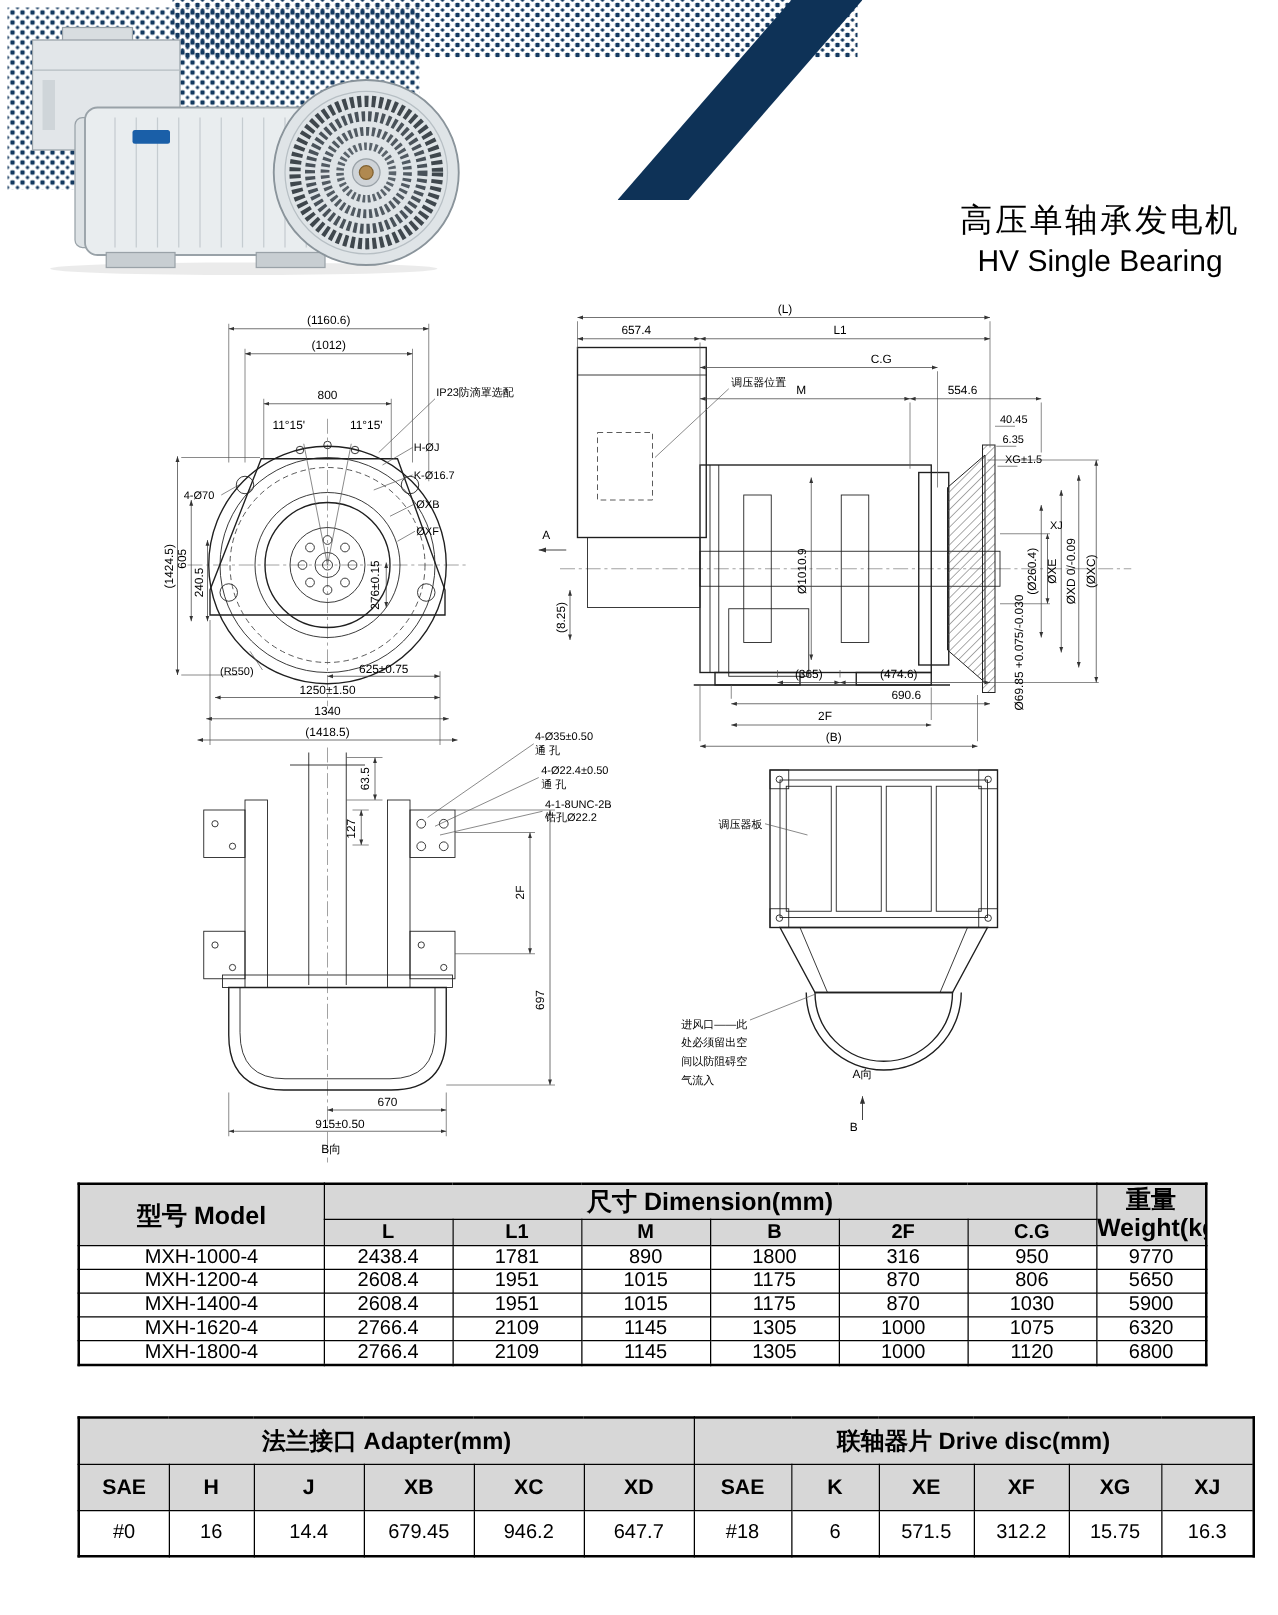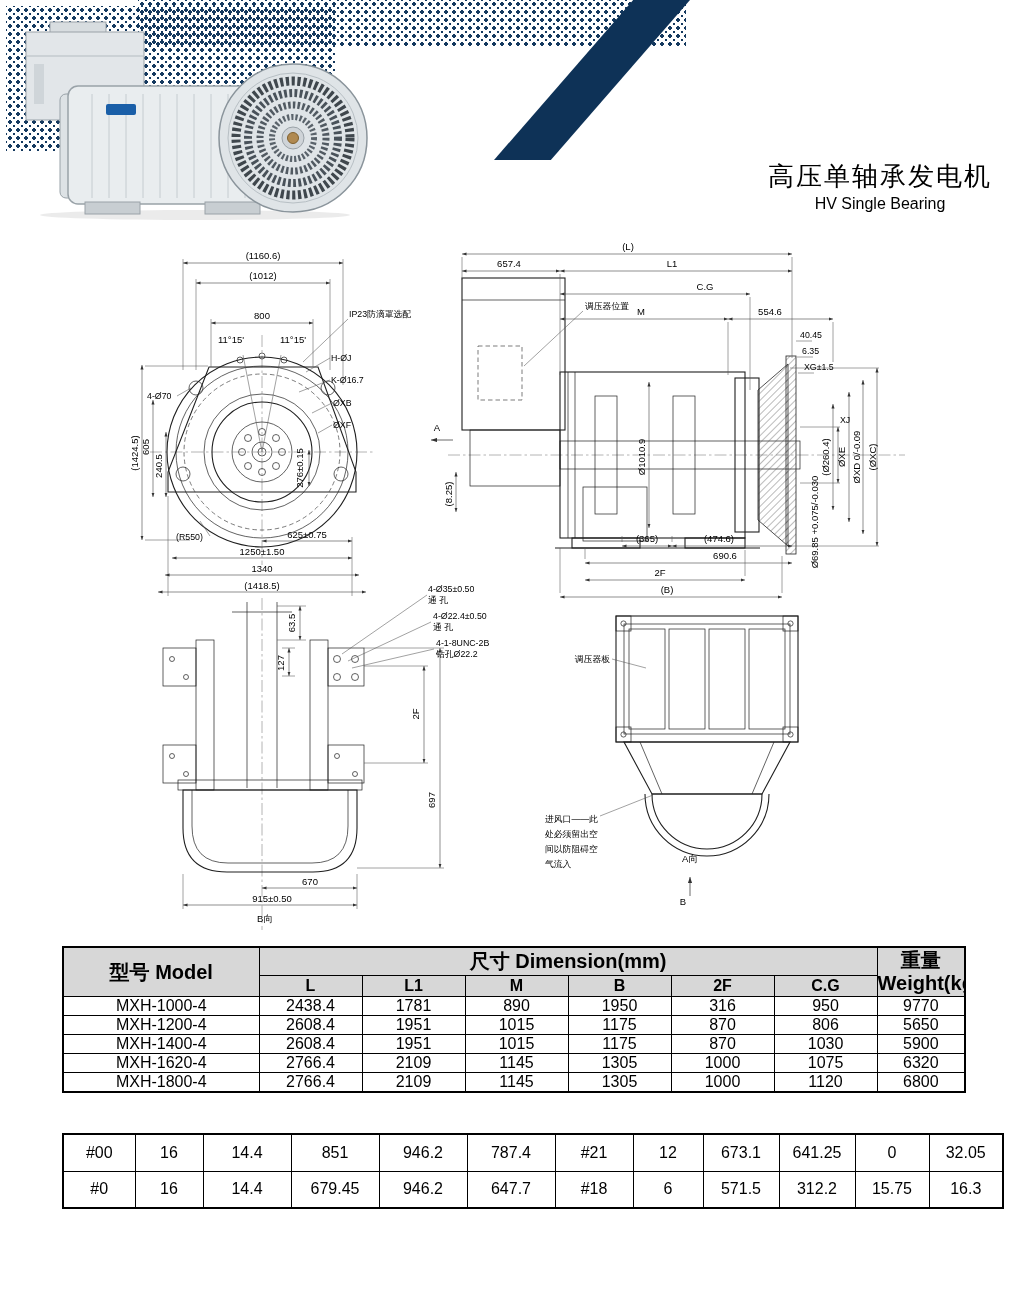--- a/index.html
+++ b/index.html
@@ -14,21 +14,21 @@
       radial-gradient(circle, #14395f 1.15px, rgba(20,57,95,0) 1.45px);
     background-size:8px 8px, 8px 8px;
     background-position:0 0, 4px 4px; }
   .dots-left { left:6px; top:6px; width:330px; height:146px; }
   .dots-top  { left:138px; top:0; width:548px; height:46px; }
   .navy-band { position:absolute; left:494px; top:0; width:196px; height:160px;
     background:#0e3257; clip-path:polygon(71% 0, 100% 0, 29% 100%, 0% 100%); }
   .photo { position:absolute; left:10px; top:16px; }
   .titles { position:absolute; top:160px; right:30px; text-align:center; line-height:1.3; }
   .title-cn { font-size:26px; letter-spacing:2px; }
-  .title-en { font-size:16px; }
+  .title-en { font-size:24px; }
 
   
   .drawings { position:absolute; left:0; top:230px; }
   .ol  { fill:none; stroke:#1f1f1f; stroke-width:1.1; }
   .o2  { fill:none; stroke:#1f1f1f; stroke-width:0.7; }
   .dl  { fill:none; stroke:#555; stroke-width:0.55; }
   .da  { fill:none; stroke:#444; stroke-width:0.6; marker-start:url(#aS); marker-end:url(#aE); }
   .da1 { fill:none; stroke:#444; stroke-width:0.8; marker-end:url(#aE); }
   .cl  { fill:none; stroke:#777; stroke-width:0.55; stroke-dasharray:12 3 2.5 3; }
   .dsh { fill:none; stroke:#444; stroke-width:0.7; stroke-dasharray:4.5 3; }
@@ -370,21 +370,21 @@
         <th>2F</th>
         <th>C.G</th>
       </tr>
     </thead>
     <tbody>
       <tr>
         <td>MXH-1000-4</td>
         <td>2438.4</td>
         <td>1781</td>
         <td>890</td>
-        <td>1950</td>
+        <td>1800</td>
         <td>316</td>
         <td>950</td>
         <td>9770</td>
       </tr>
       <tr>
         <td>MXH-1200-4</td>
         <td>2608.4</td>
         <td>1951</td>
         <td>1015</td>
         <td>1175</td>
@@ -434,36 +434,40 @@
         <col style="width:88px">
         <col style="width:88px">
       <col style="width:78px">
         <col style="width:70px">
         <col style="width:76px">
         <col style="width:76px">
         <col style="width:74px">
         <col style="width:74px">
     </colgroup>
     <thead>
+      <tr class="h1">
+        <th colspan="6">法兰接口 Adapter(mm)</th>
+        <th colspan="6">联轴器片 Drive disc(mm)</th>
+      </tr>
+      <tr class="h2">
+        <th>SAE</th>
+        <th>H</th>
+        <th>J</th>
+        <th>XB</th>
+        <th>XC</th>
+        <th>XD</th>
+        <th>SAE</th>
+        <th>K</th>
+        <th>XE</th>
+        <th>XF</th>
+        <th>XG</th>
+        <th>XJ</th>
+      </tr>
     </thead>
     <tbody>
-      <tr>
-        <td>#00</td>
-        <td>16</td>
-        <td>14.4</td>
-        <td>851</td>
-        <td>946.2</td>
-        <td>787.4</td>
-        <td>#21</td>
-        <td>12</td>
-        <td>673.1</td>
-        <td>641.25</td>
-        <td>0</td>
-        <td>32.05</td>
-      </tr>
       <tr>
         <td>#0</td>
         <td>16</td>
         <td>14.4</td>
         <td>679.45</td>
         <td>946.2</td>
         <td>647.7</td>
         <td>#18</td>
         <td>6</td>
         <td>571.5</td>

